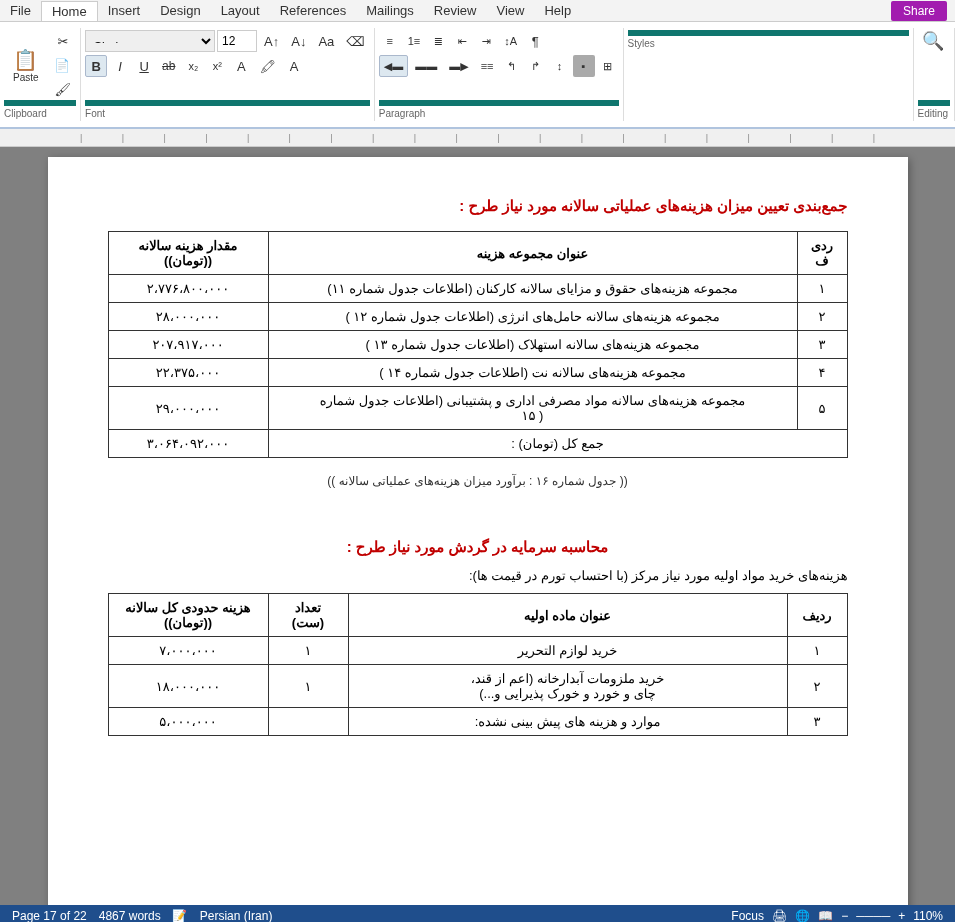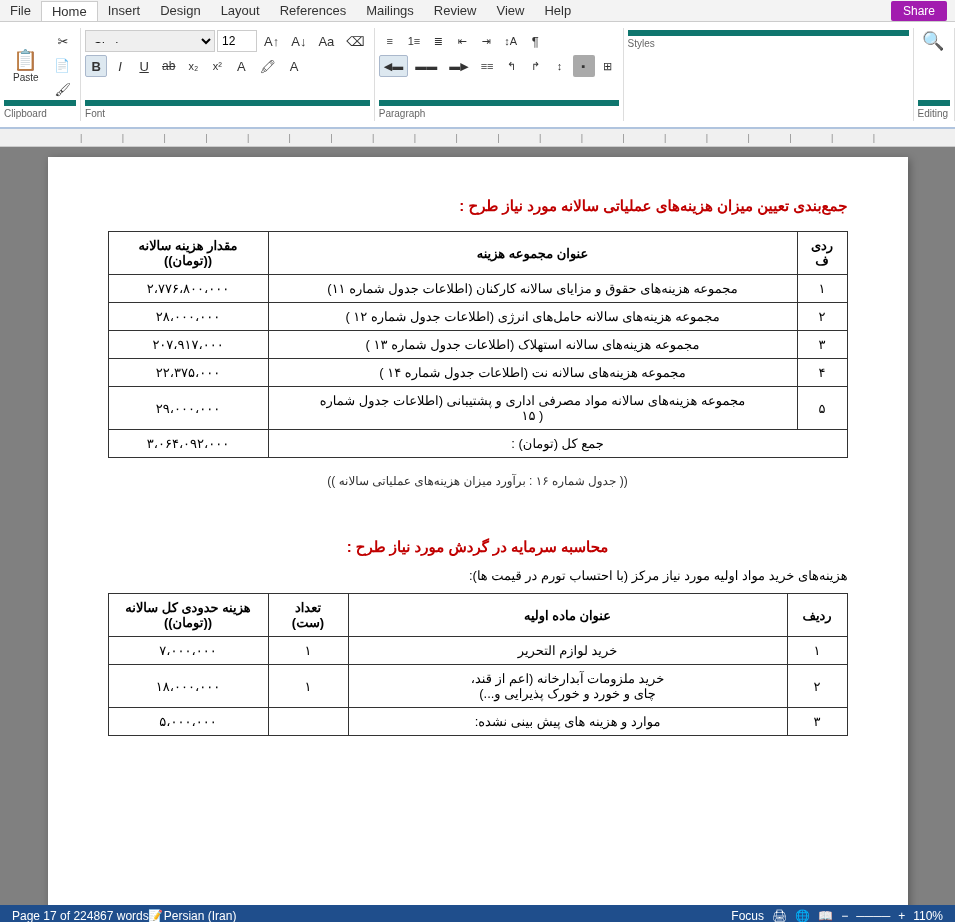--- a/index.html
+++ b/index.html
@@ -37,21 +37,21 @@
 
     table { width: 100%; border-collapse: collapse; direction: rtl; margin-bottom: 16px; }
     table th, table td { border: 1px solid #333; padding: 6px 2px; text-align: center; font-size: 13px; vertical-align: middle; }
     table th { background: #fff; font-weight: bold; }
     .table-caption { text-align: center; font-size: 12px; color: #333; margin-bottom: 20px; direction: rtl; }
 
     .subtitle { font-size: 13px; text-align: right; margin-bottom: 10px; direction: rtl; }
 
     
     .status-bar { background: #1f4e8c; color: white; height: 22px; display: flex; align-items: center; justify-content: space-between; padding: 0 12px; font-size: 12px; }
-    .status-left { display: flex; }
+    .status-left { display: flex; gap: 12px; }
     .status-right { display: flex; align-items: center; gap: 8px; }
 
     
     .ribbon-main { display: flex; align-items: stretch; background: #fff; padding: 2px 0; min-height: 80px; }
     .group-container { display: flex; flex-direction: column; border-right: 1px solid #ddd; padding: 2px 4px; }
     .group-content { display: flex; align-items: center; flex-wrap: wrap; gap: 2px; flex: 1; }
     .group-label { font-size: 10px; color: #666; text-align: left; padding-top: 2px; border-top: 6px solid #0f766e; }
 
     .bold-btn { font-weight: bold; font-size: 13px; }
     .italic-btn { font-style: italic; font-size: 13px; }

